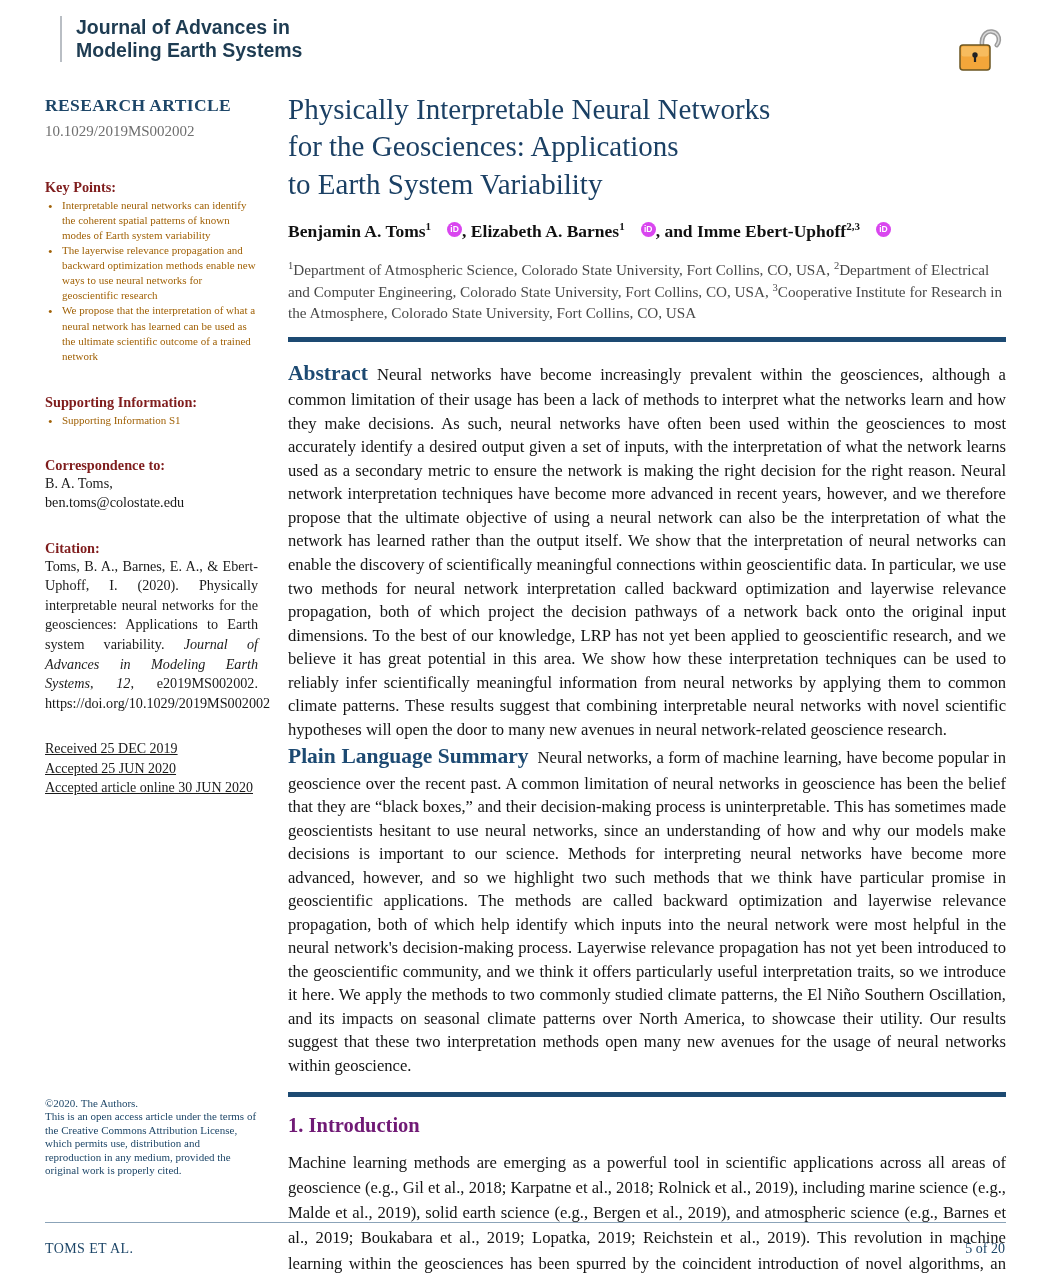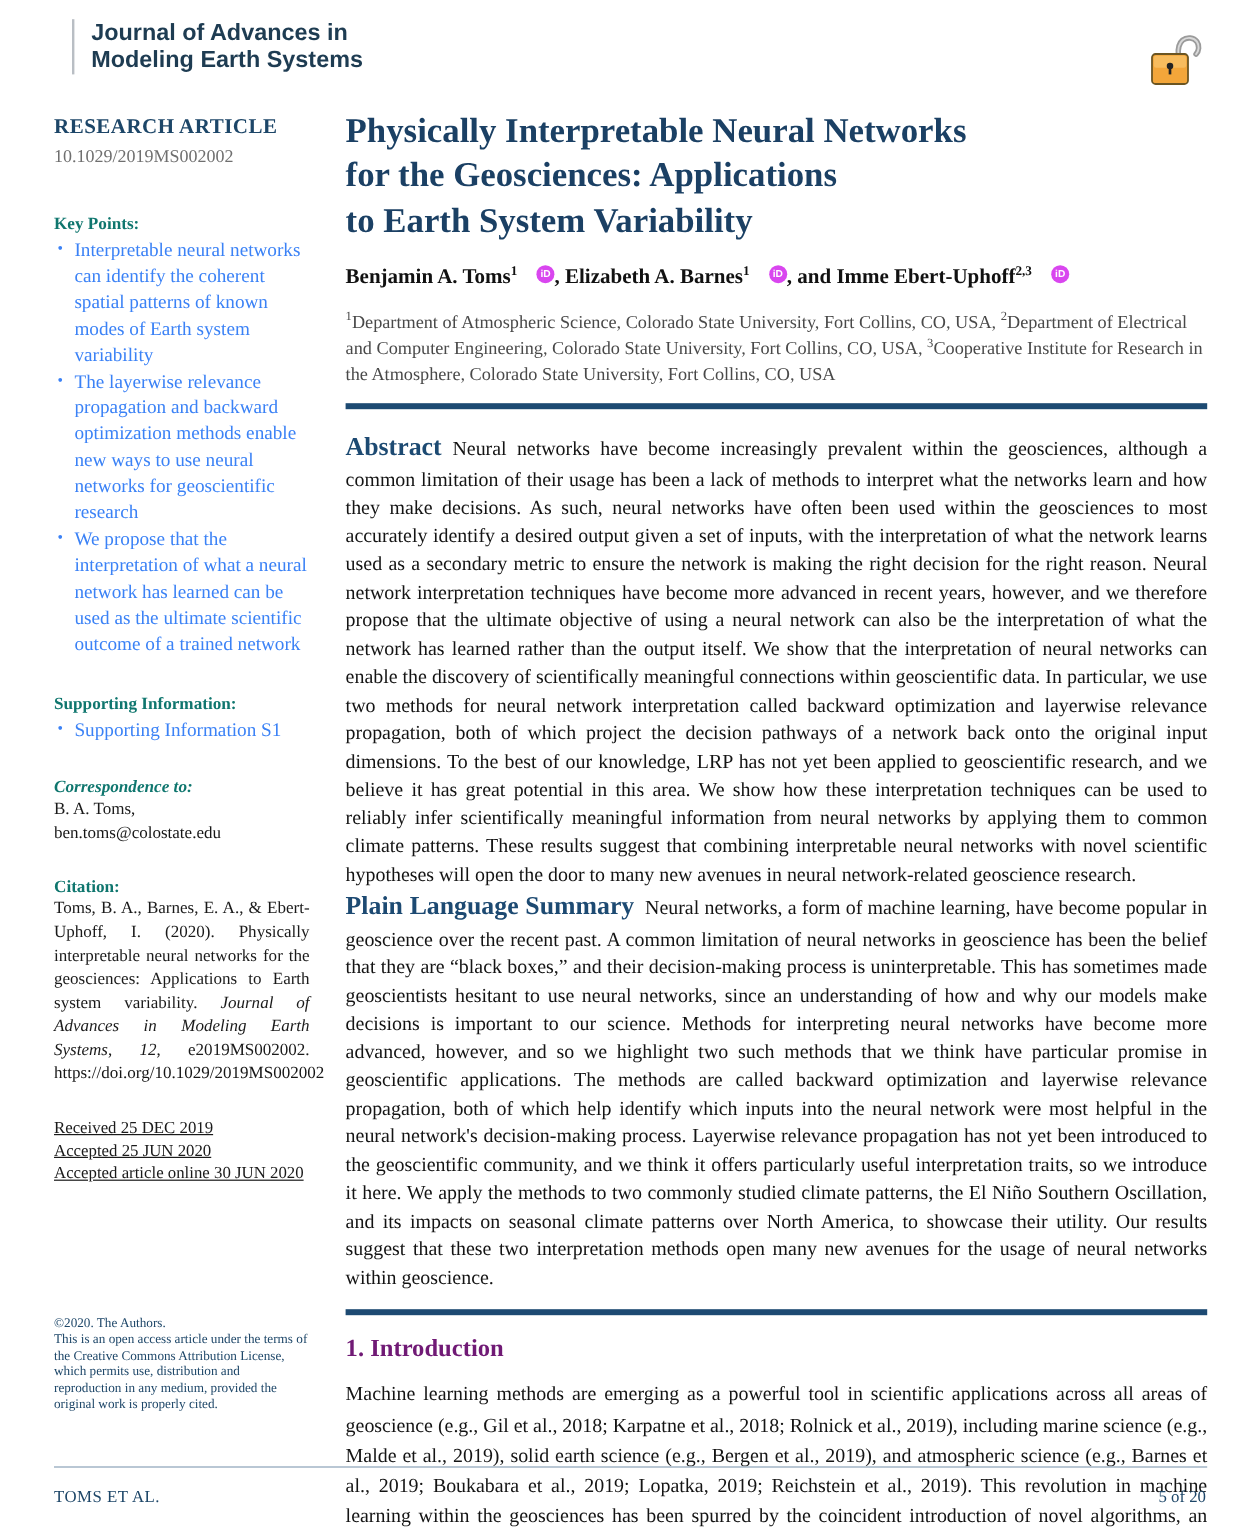--- a/index.html
+++ b/index.html
@@ -19,44 +19,44 @@
   .journal-name {
     font-family:"Liberation Sans","DejaVu Sans",sans-serif; font-weight:700;
     font-size:19.5px; line-height:1.16; color:#1e3c52;
   }
   .lock-wrap { position:absolute; top:22px; right:46px; width:48px; height:52px; }
 
   
   .sidebar { position:absolute; left:45px; top:95px; width:213px; }
   .research-article { font-size:17.5px; font-weight:700; color:#1d4668; letter-spacing:.4px; }
   .doi { font-size:15px; color:#6f6f6f; margin-top:7px; }
-  .side-head { font-size:14.3px; font-weight:700; color:#0f766e; }
+  .side-head { font-size:14.3px; font-weight:700; color:#7f1d1d; }
   .kp-head { margin-top:39px; }
   .side-list { list-style:none; margin-top:2px; }
   .side-list li {
-    position:relative; padding-left:17px; font-size:16px; line-height:1.37; color:#3b82f6;
+    position:relative; padding-left:17px; font-size:11px; line-height:1.37; color:#a16207;
   }
   .side-list li::before { content:"•"; position:absolute; left:3px; top:0; font-size:13px; }
   .si-head { margin-top:30px; }
-  .corr-head { margin-top:29px;font-style:italic; }
+  .corr-head { margin-top:29px; }
   .corr-name, .corr-email { font-size:14.2px; line-height:1.37; }
   .corr-email { color:#161616; text-decoration:none; display:inline-block; }
   .cit-head { margin-top:27px; }
   .citation { font-size:14.2px; line-height:1.38; text-align:justify; }
   .citation .ital { font-style:italic; }
   .citation a { color:#161616; text-decoration:none; }
   .history { margin-top:26px; font-size:14px; line-height:1.37;text-decoration:underline; }
   .copyright {
     position:absolute; left:45px; top:1097px; width:213px;
     font-size:11px; line-height:1.22; color:#1d4668;
   }
 
   
   .main { position:absolute; left:288px; top:91px; width:718px; }
-  .title { font-size:29px; font-weight:700; color:#1b4064; line-height:1.29; }
+  .title { font-size:29px; font-weight:400; color:#1b4064; line-height:1.29; }
   .title span { display:block; }
   .authors { margin-top:17px; font-size:17.5px; font-weight:700; color:#111; }
   .authors sup { font-size:11px; font-weight:700; }
   .orcid {
     display:inline-block; width:15px; height:15px; border-radius:50%;
     background:#d946ef; color:#ffffff; font-family:"Liberation Sans",sans-serif;
     font-size:8.5px; font-weight:700; text-align:center; line-height:15px;
     vertical-align:5px; margin-left:16px; cursor:pointer;
   }
   .affiliations { margin-top:17px; font-size:15.2px; color:#494949; line-height:1.42; }

